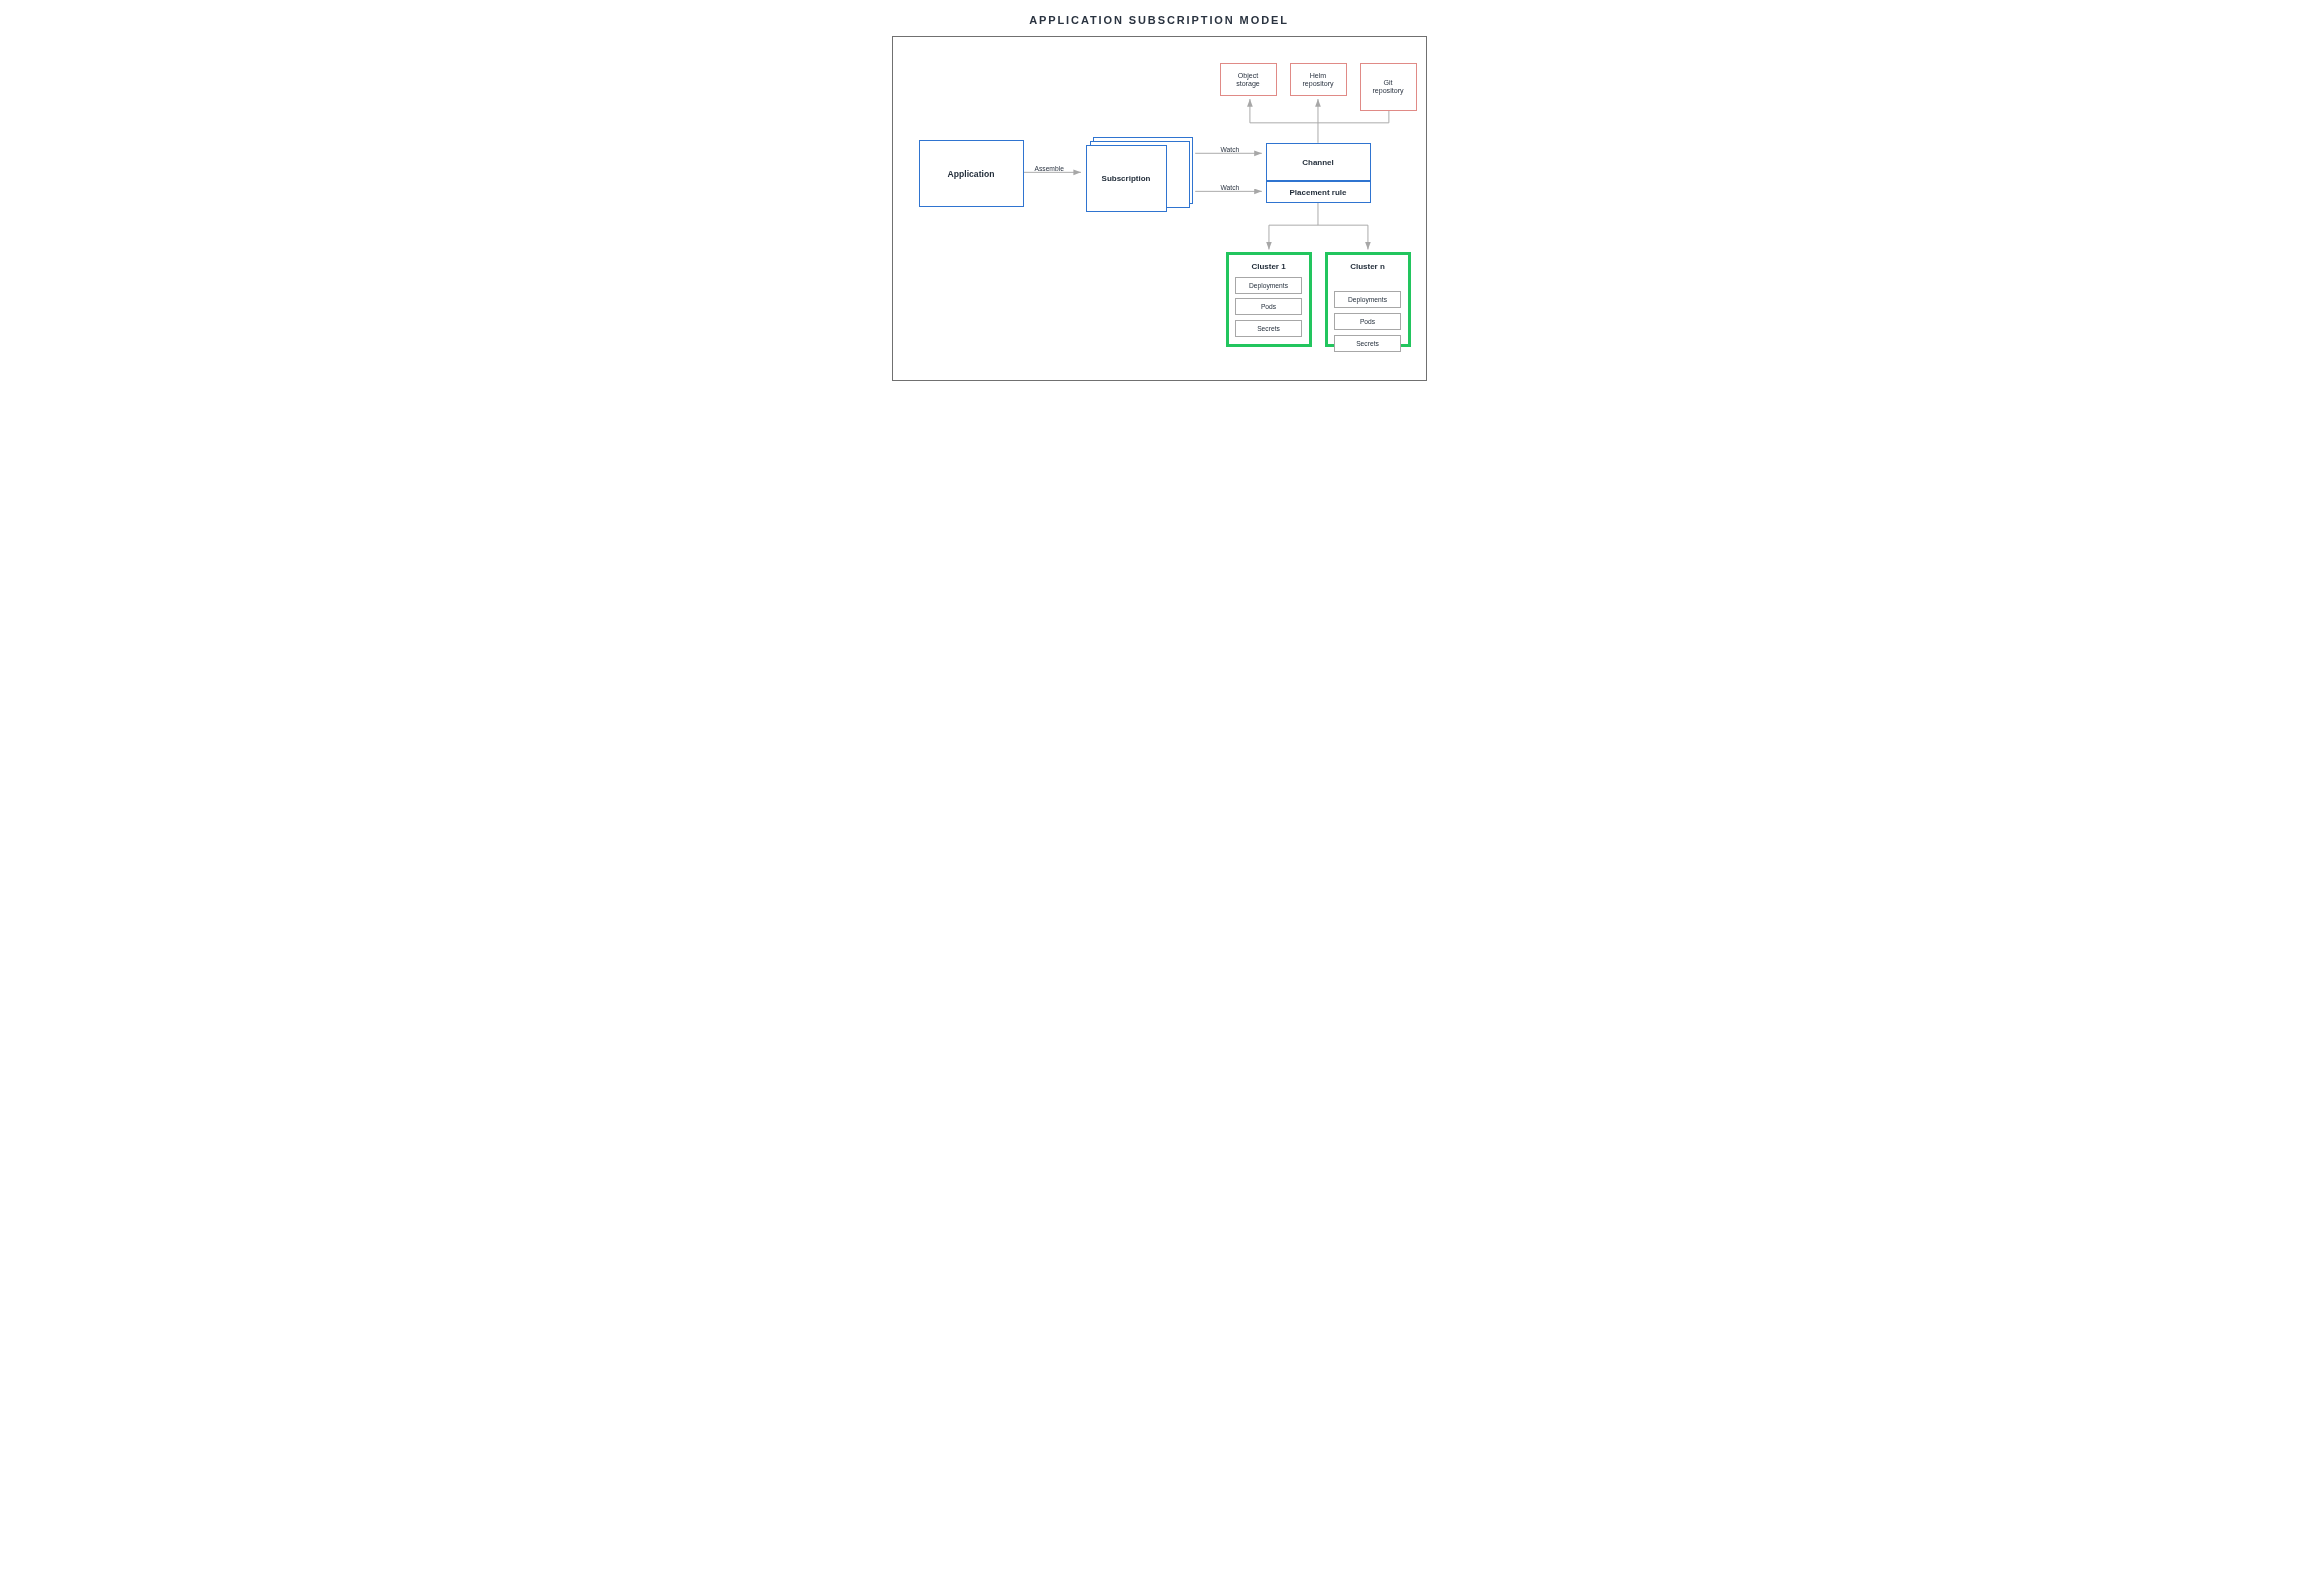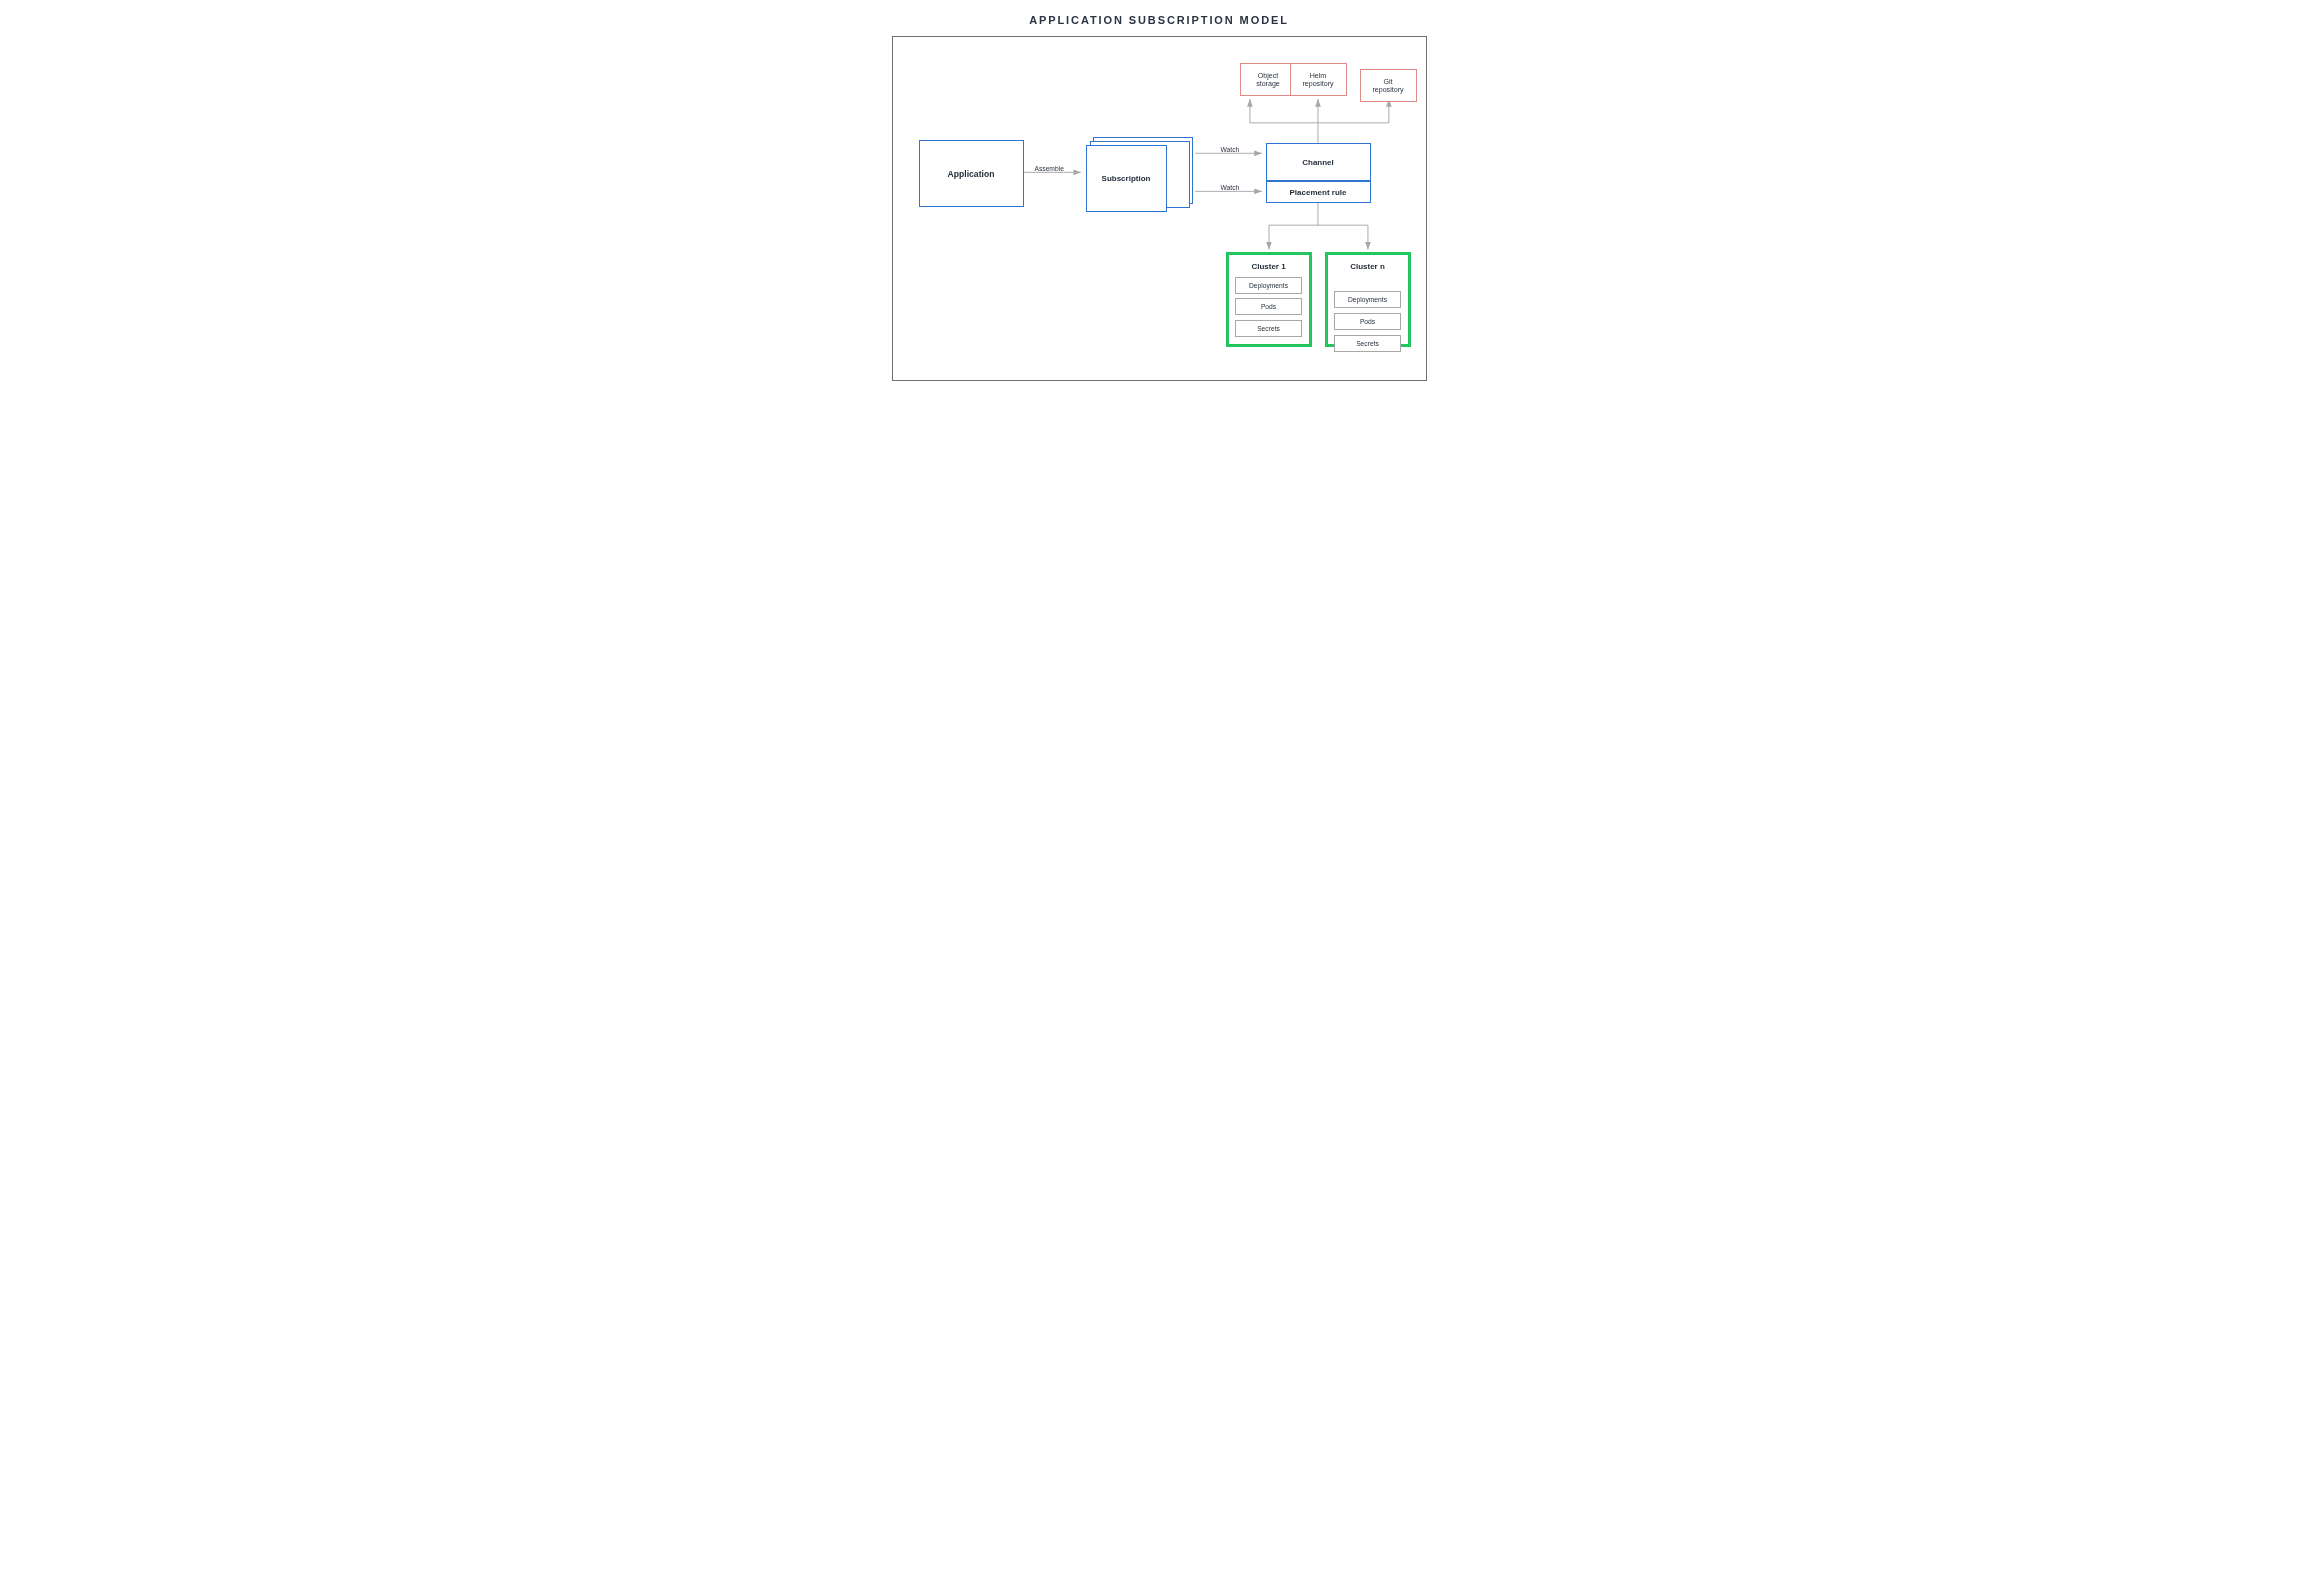--- a/index.html
+++ b/index.html
@@ -96,25 +96,25 @@
     <div class="box blue" style="left:26px; top:103px; width:105px; height:67px; font-size:8.6px;">Application</div>
 
     <div class="box blue" style="left:200px; top:100px; width:100px; height:67px;"></div>
     <div class="box blue" style="left:197px; top:104px; width:100px; height:67px;"></div>
     <div class="box blue" style="left:193px; top:108px; width:81px; height:67px; font-size:8px;">Subscription</div>
 
     <div class="lbl" style="left:142px; top:128px;">Assemble</div>
     <div class="lbl" style="left:328px; top:109px;">Watch</div>
     <div class="lbl" style="left:328px; top:147px;">Watch</div>
 
-    <div class="box red" style="left:327px; top:26px; width:57px; height:33px; white-space:pre-line;margin-left:20px;">Object
+    <div class="box red" style="left:327px; top:26px; width:57px; height:33px; white-space:pre-line;">Object
 storage</div>
     <div class="box red" style="left:397px; top:26px; width:57px; height:33px; white-space:pre-line;">Helm
 repository</div>
-    <div class="box red" style="left:467px; top:32px; width:57px; height:33px; white-space:pre-line;">Git
+    <div class="box red" style="left:467px; top:26px; width:57px; height:48px; white-space:pre-line;">Git
 repository</div>
 
     <div class="box blue" style="left:373px; top:106px; width:105px; height:38px; font-size:8px;">Channel</div>
 
     <div class="box blue" style="left:373px; top:144px; width:105px; height:22px; font-size:8px;">Placement rule</div>
 
     <div class="box dark" style="left:333px; top:215px; width:86px; height:95px; display:block; padding:6.7px 6.7px 4.8px 6.7px;">
       <div style="font-size:8px; font-weight:800; text-align:center; margin-bottom:5.7px;">Cluster 1</div>
       <div class="box gray" style="position:relative; width:100%; height:17px; margin-bottom:4.8px;">Deployments</div>
       <div class="box gray" style="position:relative; width:100%; height:17px; margin-bottom:4.8px;">Pods</div>

